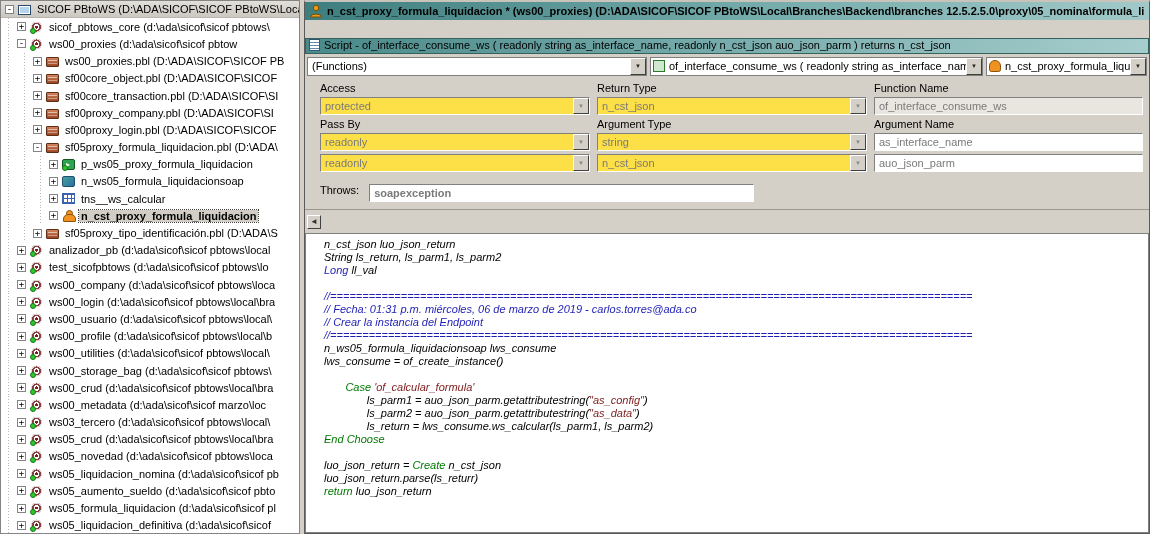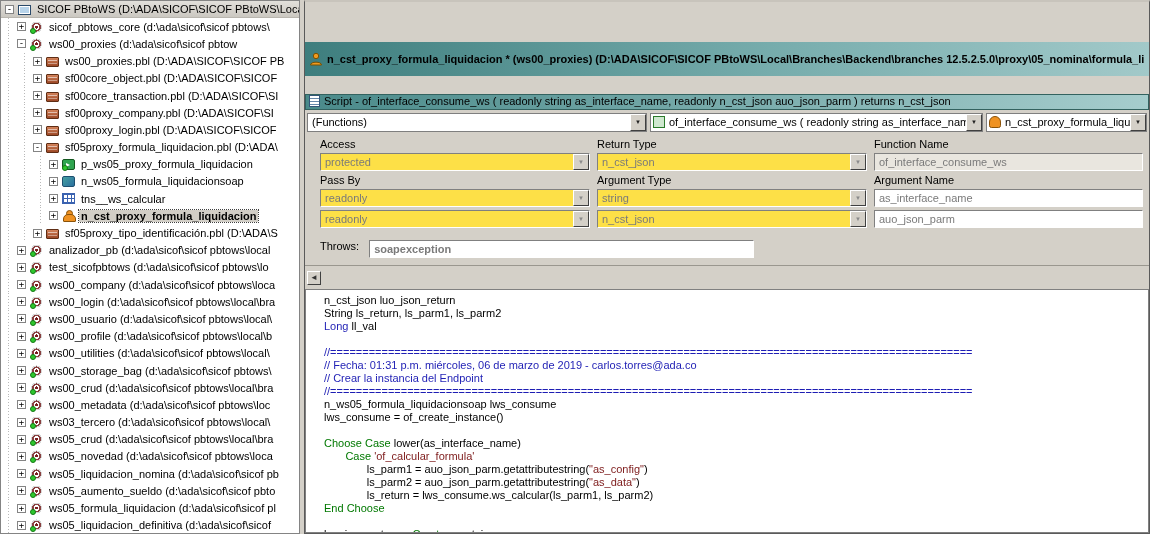--- a/index.html
+++ b/index.html
@@ -57,23 +57,23 @@
 
   
   .vsplit { width:4px; flex:none; background:#d4d0c8; }
 
   
   .right-panel {
     flex:1; min-width:0; display:flex; flex-direction:column;
     background:#d4d0c8; border:1px solid #5a5a5a; border-top:2px solid #c8c4bc;
   }
   .titlebar {
-    height:34px; flex:none; display:flex; align-items:center; gap:4px;
+    height:18px; flex:none; display:flex; align-items:center; gap:4px;
     background:linear-gradient(90deg,#3e7e7e 0%,#76acac 55%,#a2c9c9 100%);
-    padding:0 4px; overflow:hidden; white-space:nowrap;margin-top:40px;
+    padding:0 4px; overflow:hidden; white-space:nowrap;
   }
   .title-text { font-weight:bold; color:#000; }
   .title-gap { height:18px; flex:none; background:#d4d0c8; }
   .scriptbar {
     height:16px; flex:none; display:flex; align-items:flex-start; gap:4px;
     background:linear-gradient(90deg,#4a8a8a,#a6cdcd);
     border:1px solid #33625f; padding:0 3px; overflow:hidden; white-space:nowrap;
   }
   .script-icon { width:11px; height:12px; flex:none; background:#fff; border:1px solid #335577;
     background-image:repeating-linear-gradient(to bottom,transparent 0 2px,#6688aa 2px 3px); }
@@ -109,21 +109,21 @@
     display:flex; align-items:center; padding:0 2px;
   }
   .scrollleft {
     width:14px; height:14px; background:#d4d0c8; flex:none;
     border:1px solid; border-color:#ffffff #404040 #404040 #ffffff;
     display:flex; align-items:center; justify-content:center; font-size:8px; color:#333;
   }
 
   .code {
     flex:1; background:#fff; border:1px solid #808080; overflow:hidden;
-    padding:4px 2px 0 18px; line-height:13px;
+    padding:4px 2px 0 18px; line-height:13px;font-style:italic;
   }
   .code-line { white-space:pre; tab-size:7; -moz-tab-size:7; min-height:13px; }
   .cp { color:#000000; }
   .cc { color:#1e1eb4; }
   .ck { color:#007800; }
   .cs { color:#802020; }
   .ct { color:#1e1eb4; }
 </style>
 </head>
 <body>
@@ -294,21 +294,21 @@
           <span class="expander">+</span>
           <span class="ticon target"></span>
           <span class="gdot"></span>
           <span class="tlabel">ws00_crud (d:\ada\sicof\sicof pbtows\local\bra</span>
         </div>
         <div class="trow">
           <span class="guide"></span>
           <span class="expander">+</span>
           <span class="ticon target"></span>
           <span class="gdot"></span>
-          <span class="tlabel">ws00_metadata (d:\ada\sicof\sicof pbtows\loc</span>
+          <span class="tlabel">ws00_metadata (d:\ada\sicof\sicof marzo\loc</span>
         </div>
         <div class="trow">
           <span class="guide"></span>
           <span class="expander">+</span>
           <span class="ticon target"></span>
           <span class="gdot"></span>
           <span class="tlabel">ws03_tercero (d:\ada\sicof\sicof pbtows\local\</span>
         </div>
         <div class="trow">
           <span class="guide"></span>
@@ -453,21 +453,20 @@
         <div class="code-line"><span class="cp">String ls_return, ls_parm1, ls_parm2</span></div>
         <div class="code-line"><span class="ct">Long</span><span class="cp"> ll_val</span></div>
         <div class="code-line"><span class="cp"></span></div>
         <div class="code-line"><span class="cc">//====================================================================================================</span></div>
         <div class="code-line"><span class="cc">// Fecha: 01:31 p.m. miércoles, 06 de marzo de 2019 - carlos.torres@ada.co</span></div>
         <div class="code-line"><span class="cc">// Crear la instancia del Endpoint</span></div>
         <div class="code-line"><span class="cc">//====================================================================================================</span></div>
         <div class="code-line"><span class="cp">n_ws05_formula_liquidacionsoap lws_consume</span></div>
         <div class="code-line"><span class="cp">lws_consume = of_create_instance()</span></div>
         <div class="code-line"><span class="cp"></span></div>
-        <div class="code-line"><span class="ck">Choose Case</span><span class="cp"> lower(as_interface_name)</span></div>
         <div class="code-line"><span class="cp">	</span><span class="ck">Case</span><span class="cp"> </span><span class="cs">'of_calcular_formula'</span></div>
         <div class="code-line"><span class="cp">		ls_parm1 = auo_json_parm.getattributestring(</span><span class="cs">"as_config"</span><span class="cp">)</span></div>
         <div class="code-line"><span class="cp">		ls_parm2 = auo_json_parm.getattributestring(</span><span class="cs">"as_data"</span><span class="cp">)</span></div>
         <div class="code-line"><span class="cp">		ls_return = lws_consume.ws_calcular(ls_parm1, ls_parm2)</span></div>
         <div class="code-line"><span class="ck">End Choose</span></div>
         <div class="code-line"><span class="cp"></span></div>
         <div class="code-line"><span class="cp">luo_json_return = </span><span class="ck">Create</span><span class="cp"> n_cst_json</span></div>
         <div class="code-line"><span class="cp">luo_json_return.parse(ls_returr)</span></div>
         <div class="code-line"><span class="ck">return</span><span class="cp"> luo_json_return</span></div>
       </div>

